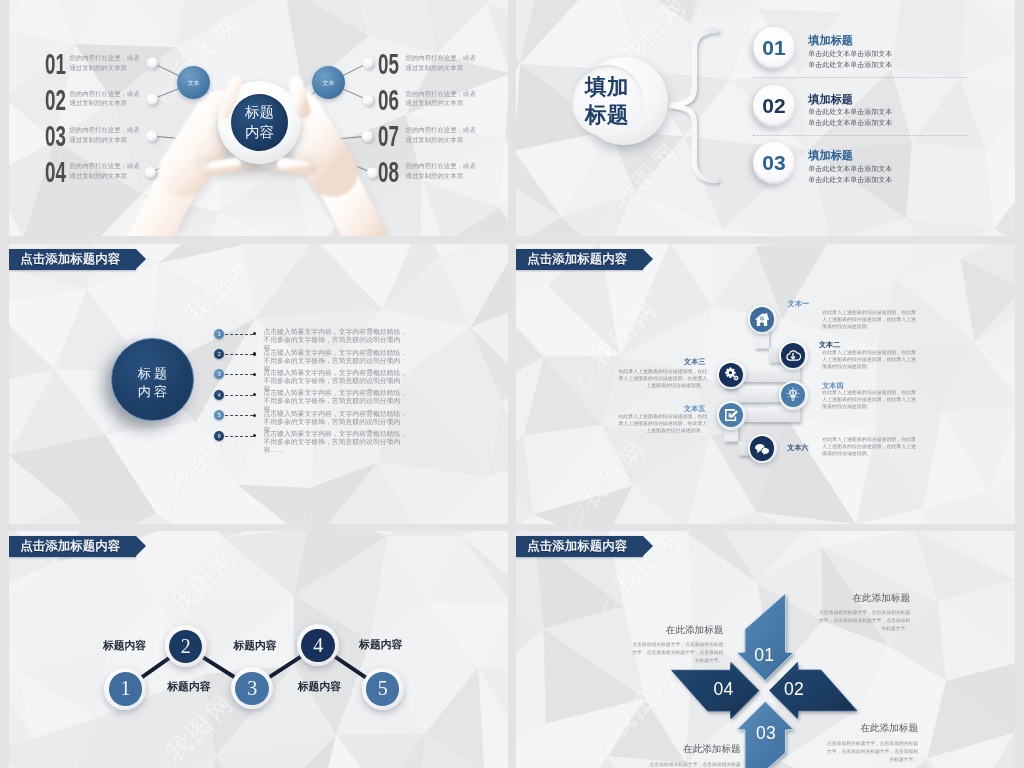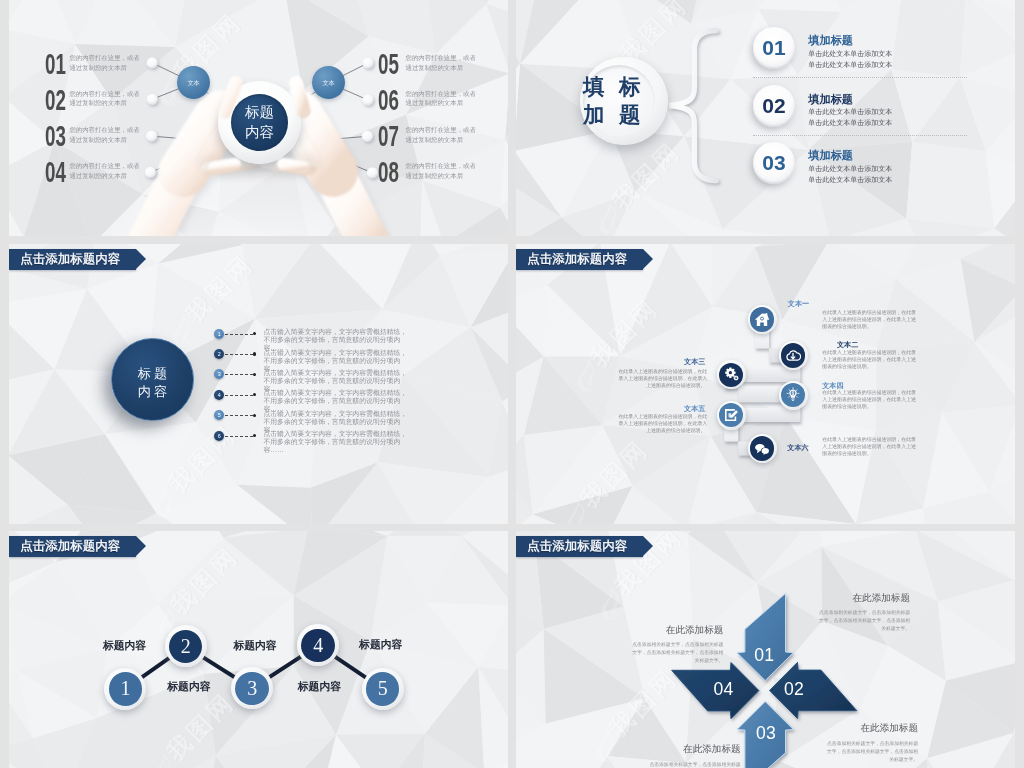--- a/index.html
+++ b/index.html
@@ -45,24 +45,24 @@
   .c1disc{position:absolute;left:222px;top:138px;width:57px;height:57px;border-radius:50%;
       background:radial-gradient(circle at 38% 30%,#2c5583,#1b3c63 65%,#132d50);
       display:flex;flex-direction:column;align-items:center;justify-content:center;
       color:#eef2f7;font-size:14.5px;line-height:19.5px;font-weight:400;
       box-shadow:inset 0 1px 3px rgba(0,0,0,.25);}
 
   
   .s2ring{position:absolute;left:63.5px;top:101px;width:88px;height:88px;border-radius:50%;
       background:radial-gradient(circle at 38% 30%,#ffffff,#f4f5f6 58%,#d9dbdf);
       box-shadow:0 5px 11px rgba(120,126,136,.45);}
-  .s2inner{position:absolute;left:67px;top:109px;width:72px;height:72px;border-radius:50%;
+  .s2inner{position:absolute;left:55px;top:109px;width:72px;height:72px;border-radius:50%;
       background:radial-gradient(circle at 46% 38%,#fdfdfe,#f3f4f6 72%,#e7e9ec);
       box-shadow:inset 1px 2px 3px rgba(150,155,165,.30);
-      display:flex;align-items:center;justify-content:center;
+      display:flex;flex-direction:column;align-items:center;justify-content:center;
       color:#1f3f68;font-size:21.5px;line-height:28px;font-weight:700;letter-spacing:.6px;}
   .s2circ{position:absolute;width:41.6px;height:41.6px;border-radius:50%;
       background:radial-gradient(circle at 42% 30%,#ffffff,#fbfbfc 55%,#e4e6ea);
       box-shadow:-2px 3px 6px rgba(120,126,136,.42),inset 0 -1.5px 2px rgba(160,165,175,.35);
       display:flex;align-items:center;justify-content:center;font-size:21px;font-weight:700;
       line-height:24px;}
   .s2title{position:absolute;font-size:11.2px;font-weight:700;white-space:nowrap;line-height:13px;}
   .s2body{position:absolute;font-size:7.0px;line-height:10.7px;color:#55555e;white-space:nowrap;}
   .s2body span{display:block;}
   .s2sep{position:absolute;height:1px;border-top:1px dotted #b9bcc2;}
@@ -857,21 +857,21 @@
             <ellipse cx="11.2" cy="9.9" rx="3.7" ry="2.8" fill="#fff"></ellipse>
             <path d="M9.7 11.7 9.6 13.9 11.8 12.2z" fill="#fff"></path>
           </svg>
         </div>
         <div class="s4t" style="left:271.8px;top:56px;color:#5b8bc0">文本一</div>
         <div class="s4b" style="left:306.2px;top:66.3px;width:93px">
           <span>在此录入上述图表的综合描述说明，在此录</span>
           <span>入上述图表的综合描述说明，在此录入上述</span>
           <span>图表的综合描述说明。</span>
         </div>
-        <div class="s4t" style="left:321px;top:97.4px;color:#1f4068">文本二</div>
+        <div class="s4t" style="left:303px;top:97.4px;color:#1f4068">文本二</div>
         <div class="s4b" style="left:306.2px;top:106.4px;width:93px">
           <span>在此录入上述图表的综合描述说明，在此录</span>
           <span>入上述图表的综合描述说明，在此录入上述</span>
           <span>图表的综合描述说明。</span>
         </div>
         <div class="s4t" style="left:102.4px;top:113.5px;width:87px;text-align:right;color:#3f6597">文本三</div>
         <div class="s4b" style="left:102.4px;top:124.7px;width:87px;text-align:right">
           <span>在此录入上述图表的综合描述说明，在此</span>
           <span>录入上述图表的综合描述说明，在此录入</span>
           <span>上述图表的综合描述说明。</span>

